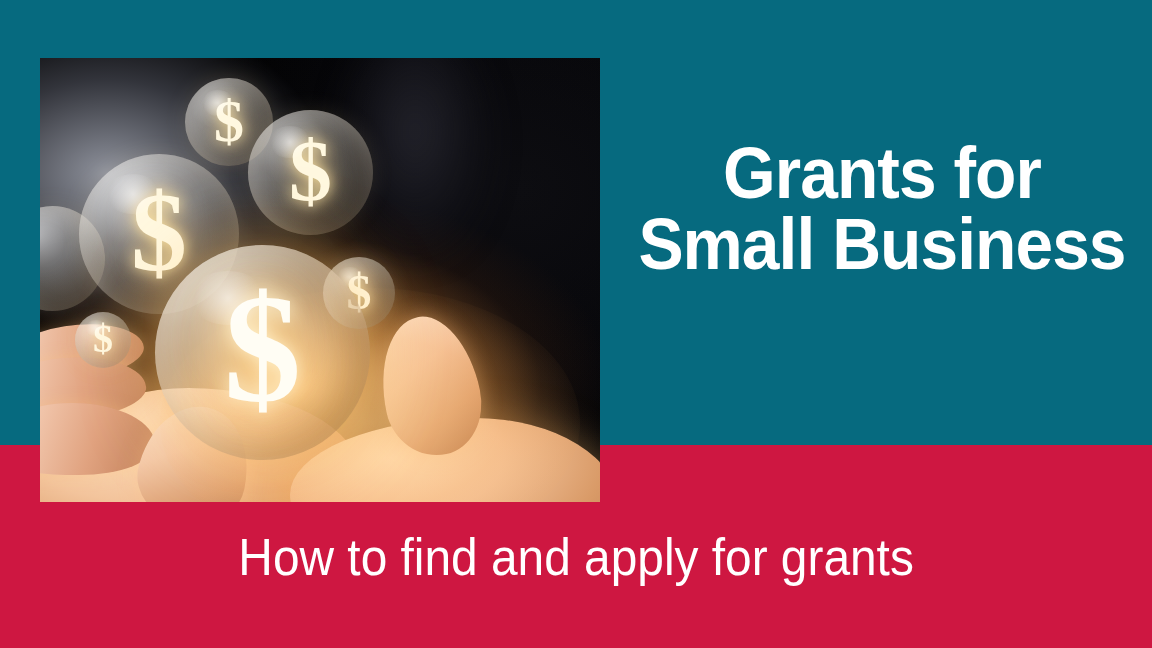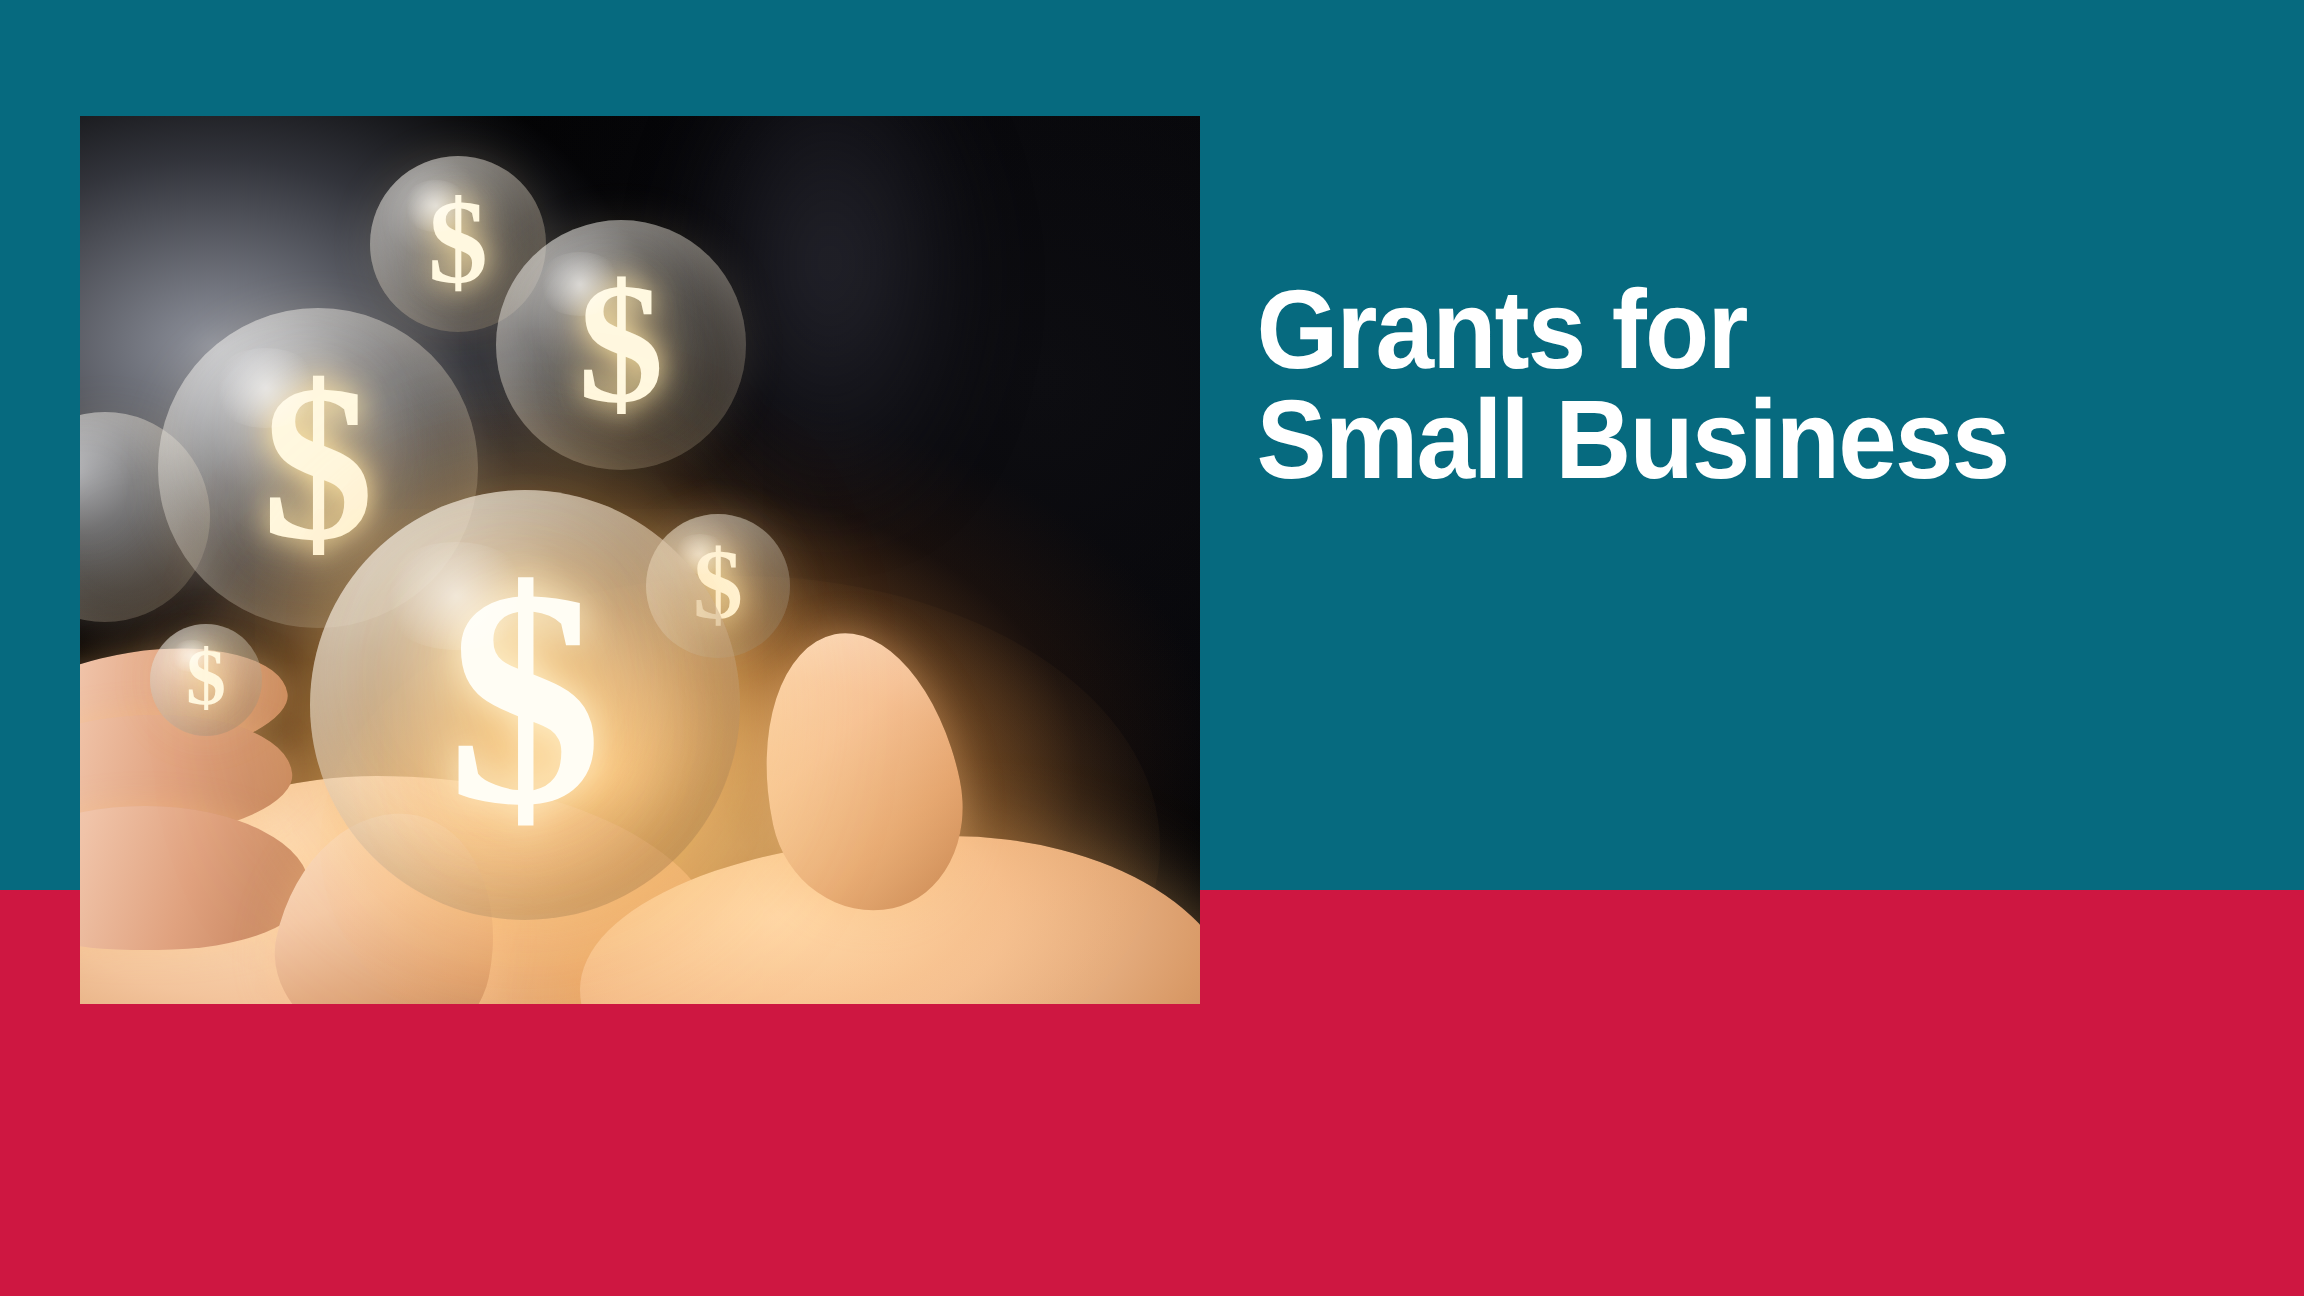--- a/index.html
+++ b/index.html
@@ -142,25 +142,25 @@
     font-weight: 700;
     font-size: 40px;
     letter-spacing: 7px;
     text-indent: 7px;
   }
   .headline {
     position: absolute;
     left: 612px;
     top: 138px;
     width: 540px;
-    text-align: left;
+    text-align: center;
     color: #ffffff;
     font-family: "Liberation Sans Narrow", "Liberation Sans", sans-serif;
     font-weight: 700;
-    font-size: 56px;
+    font-size: 72px;
     line-height: 0.98;
     letter-spacing: -1px;
   }
   .headline .l1 { display: block; transform: scaleX(0.94); }
   .headline .l2 { display: block; transform: scaleX(0.94); }
 
   
   .subtitle {
     position: absolute;
     left: 0;
@@ -230,14 +230,17 @@
       <span class="spec" style="left:34px; top:26px; width:78px; height:54px;"></span>
     </div>
   </div>
 
 
   <div class="headline">
     <span class="l1">Grants for</span>
     <span class="l2">Small Business</span>
   </div>
 
+  <div class="subtitle">
+    <span>How to find and apply for grants</span>
+  </div>
 
 </div>
 
 </body></html>

